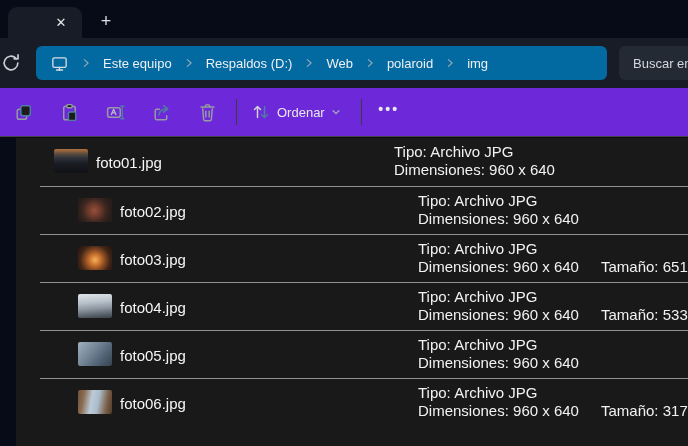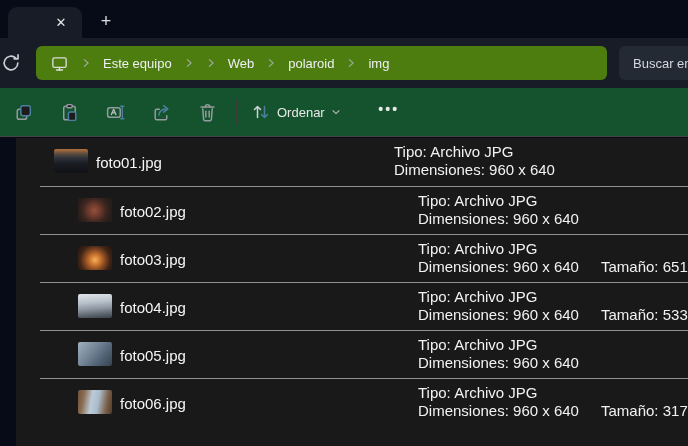--- a/index.html
+++ b/index.html
@@ -23,37 +23,37 @@
   .newtab{
     position:absolute;left:92px;top:8px;width:28px;height:26px;
     background:none;border:none;color:#dcdee1;font-size:18px;font-weight:300;
     line-height:1;padding:0;font-family:inherit;
   }
   
   .navband{position:absolute;left:0;top:38px;width:688px;height:50px;background:#171c26;}
   .refresh-btn{position:absolute;left:0px;top:13px;width:28px;height:24px;background:none;border:none;padding:0;}
   .breadcrumb{
     position:absolute;left:36px;top:8px;width:571px;height:34px;
-    background:#4d7c0f;border-radius:6px;
+    background:#0369a1;border-radius:6px;
     display:flex;align-items:center;padding:0 14px;gap:12px;
   }
   .bc-item{color:#eef0f3;font-size:13px;white-space:nowrap;}
   .bc-chev{display:flex;align-items:center;opacity:.85;}
   .searchbox{
     position:absolute;left:619px;top:8px;width:84px;height:34px;
     background:#232a34;border-radius:6px;display:flex;align-items:center;
   }
   .searchbox input{
     background:transparent;border:none;outline:none;color:#d3d8de;
     font-size:13px;padding:0 0 0 14px;width:100%;font-family:inherit;
   }
   .searchbox input::placeholder{color:#d3d8de;opacity:1;}
   
   .toolbar{
-    position:absolute;left:0;top:88px;width:688px;height:49px;background:#14532d;
+    position:absolute;left:0;top:88px;width:688px;height:49px;background:#6d28d9;
     border-bottom:1px solid #454545;display:flex;align-items:center;
   }
   .tbtn{
     height:34px;background:none;border:none;border-radius:4px;display:flex;
     align-items:center;justify-content:center;padding:0;font-family:inherit;
   }
   .tbtn.icon-only{width:46px;}
   .tbtn.labeled{padding:0 8px;gap:6px;color:#e8e8e8;font-size:13px;}
   .tsep{width:1px;height:26px;background:#3d3d3d;margin:0 6px;}
   .dots{letter-spacing:2px;color:#e8e8e8;font-size:14px;font-weight:bold;line-height:0;padding-bottom:6px;}
@@ -103,20 +103,21 @@
         <svg width="10" height="10" viewBox="0 0 12 12" fill="none" stroke="#aeb3ba" stroke-width="1.4" stroke-linecap="round" stroke-linejoin="round">
             <path d="M4 2l4.5 4L4 10"></path>
           </svg>
       </span>
       <span class="bc-item">Este equipo</span>
       <span class="bc-chev">
         <svg width="10" height="10" viewBox="0 0 12 12" fill="none" stroke="#aeb3ba" stroke-width="1.4" stroke-linecap="round" stroke-linejoin="round">
             <path d="M4 2l4.5 4L4 10"></path>
           </svg>
       </span>
+      <span class="bc-item">Respaldos (D:)</span>
       <span class="bc-chev">
         <svg width="10" height="10" viewBox="0 0 12 12" fill="none" stroke="#aeb3ba" stroke-width="1.4" stroke-linecap="round" stroke-linejoin="round">
             <path d="M4 2l4.5 4L4 10"></path>
           </svg>
       </span>
       <span class="bc-item">Web</span>
       <span class="bc-chev">
         <svg width="10" height="10" viewBox="0 0 12 12" fill="none" stroke="#aeb3ba" stroke-width="1.4" stroke-linecap="round" stroke-linejoin="round">
             <path d="M4 2l4.5 4L4 10"></path>
           </svg>

